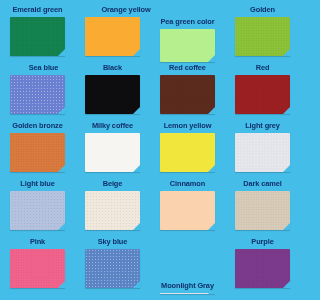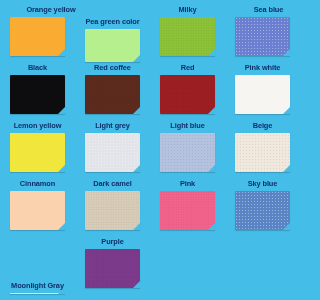--- a/index.html
+++ b/index.html
@@ -93,33 +93,39 @@
     background-position: 0 0, 1px 1px;
   }
   .tex-flat { background-image: none; }
 </style>
 </head>
 <body style="background: rgb(68, 189, 232);">
 
 <div id="palette-board" style="background: rgb(68, 189, 232);">
   <div class="swatch-grid">
       <div class="swatch-cell">
+        <div class="swatch-label" style="color: rgb(17, 48, 107);">Emerald green</div>
+        <div class="swatch-chip-wrap">
+          <div class="swatch-chip tex-grain" style="background-color: rgb(20, 131, 79);"></div>
+        </div>
+      </div>
+      <div class="swatch-cell">
         <div class="swatch-label" style="color: rgb(17, 48, 107); margin-left: 27px;">Orange yellow</div>
         <div class="swatch-chip-wrap">
           <div class="swatch-chip tex-flat" style="background-color: rgb(249, 171, 50);"></div>
         </div>
       </div>
       <div class="swatch-cell">
         <div class="swatch-label" style="color: rgb(17, 48, 107); margin-top: 12px;">Pea green color</div>
         <div class="swatch-chip-wrap">
           <div class="swatch-chip tex-flat" style="background-color: rgb(182, 239, 142);"></div>
         </div>
       </div>
       <div class="swatch-cell">
-        <div class="swatch-label" style="color: rgb(17, 48, 107);">Milky</div>
+        <div class="swatch-label" style="color: rgb(17, 48, 107);">Golden</div>
         <div class="swatch-chip-wrap">
           <div class="swatch-chip tex-grain" style="background-color: rgb(140, 194, 56);"></div>
         </div>
       </div>
       <div class="swatch-cell">
         <div class="swatch-label" style="color: rgb(17, 48, 107); margin-left: 12px;">Sea blue</div>
         <div class="swatch-chip-wrap">
           <div class="swatch-chip tex-speckle" style="background-color: rgb(106, 127, 207);"></div>
         </div>
       </div>
@@ -135,21 +141,27 @@
           <div class="swatch-chip tex-grain" style="background-color: rgb(93, 43, 30);"></div>
         </div>
       </div>
       <div class="swatch-cell">
         <div class="swatch-label" style="color: rgb(17, 48, 107);">Red</div>
         <div class="swatch-chip-wrap">
           <div class="swatch-chip tex-grain" style="background-color: rgb(156, 31, 34);"></div>
         </div>
       </div>
       <div class="swatch-cell">
-        <div class="swatch-label" style="color: rgb(17, 48, 107);">Pink white</div>
+        <div class="swatch-label" style="color: rgb(17, 48, 107);">Golden bronze</div>
+        <div class="swatch-chip-wrap">
+          <div class="swatch-chip tex-grain" style="background-color: rgb(217, 122, 62);"></div>
+        </div>
+      </div>
+      <div class="swatch-cell">
+        <div class="swatch-label" style="color: rgb(17, 48, 107);">Milky coffee</div>
         <div class="swatch-chip-wrap">
           <div class="swatch-chip tex-flat" style="background-color: rgb(246, 245, 241);"></div>
         </div>
       </div>
       <div class="swatch-cell">
         <div class="swatch-label" style="color: rgb(17, 48, 107);">Lemon yellow</div>
         <div class="swatch-chip-wrap">
           <div class="swatch-chip tex-flat" style="background-color: rgb(240, 230, 60);"></div>
         </div>
       </div>

